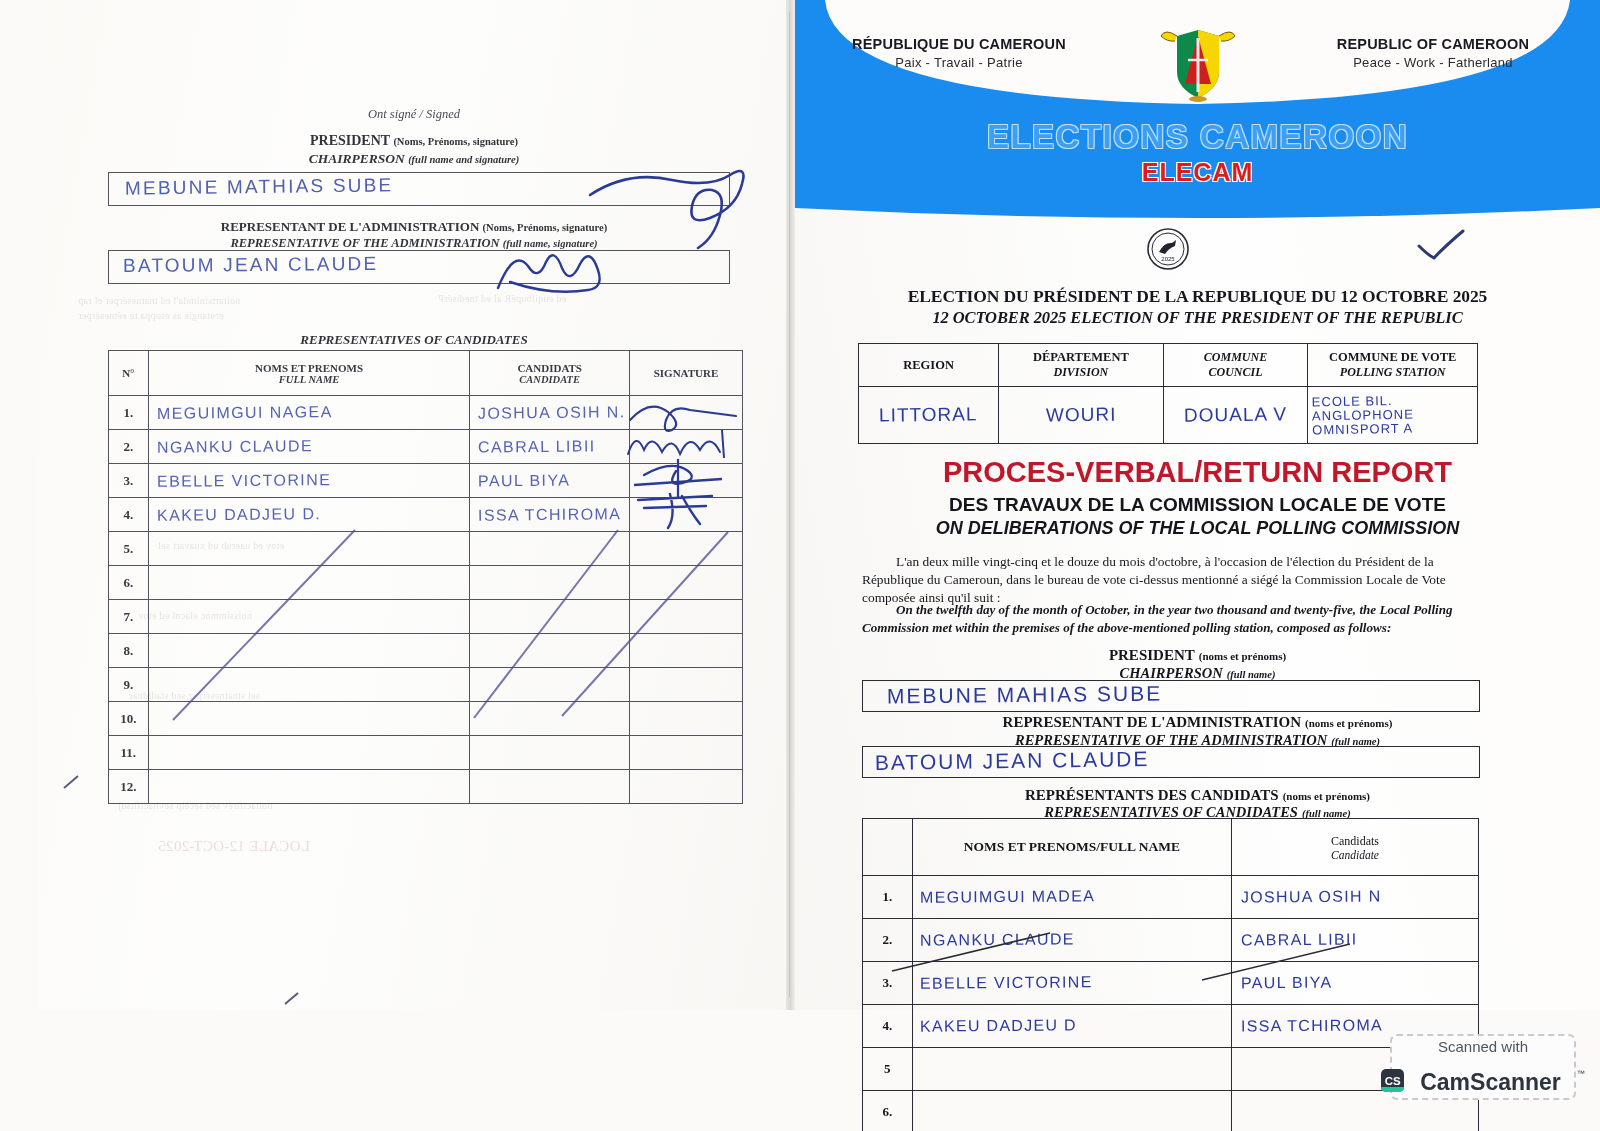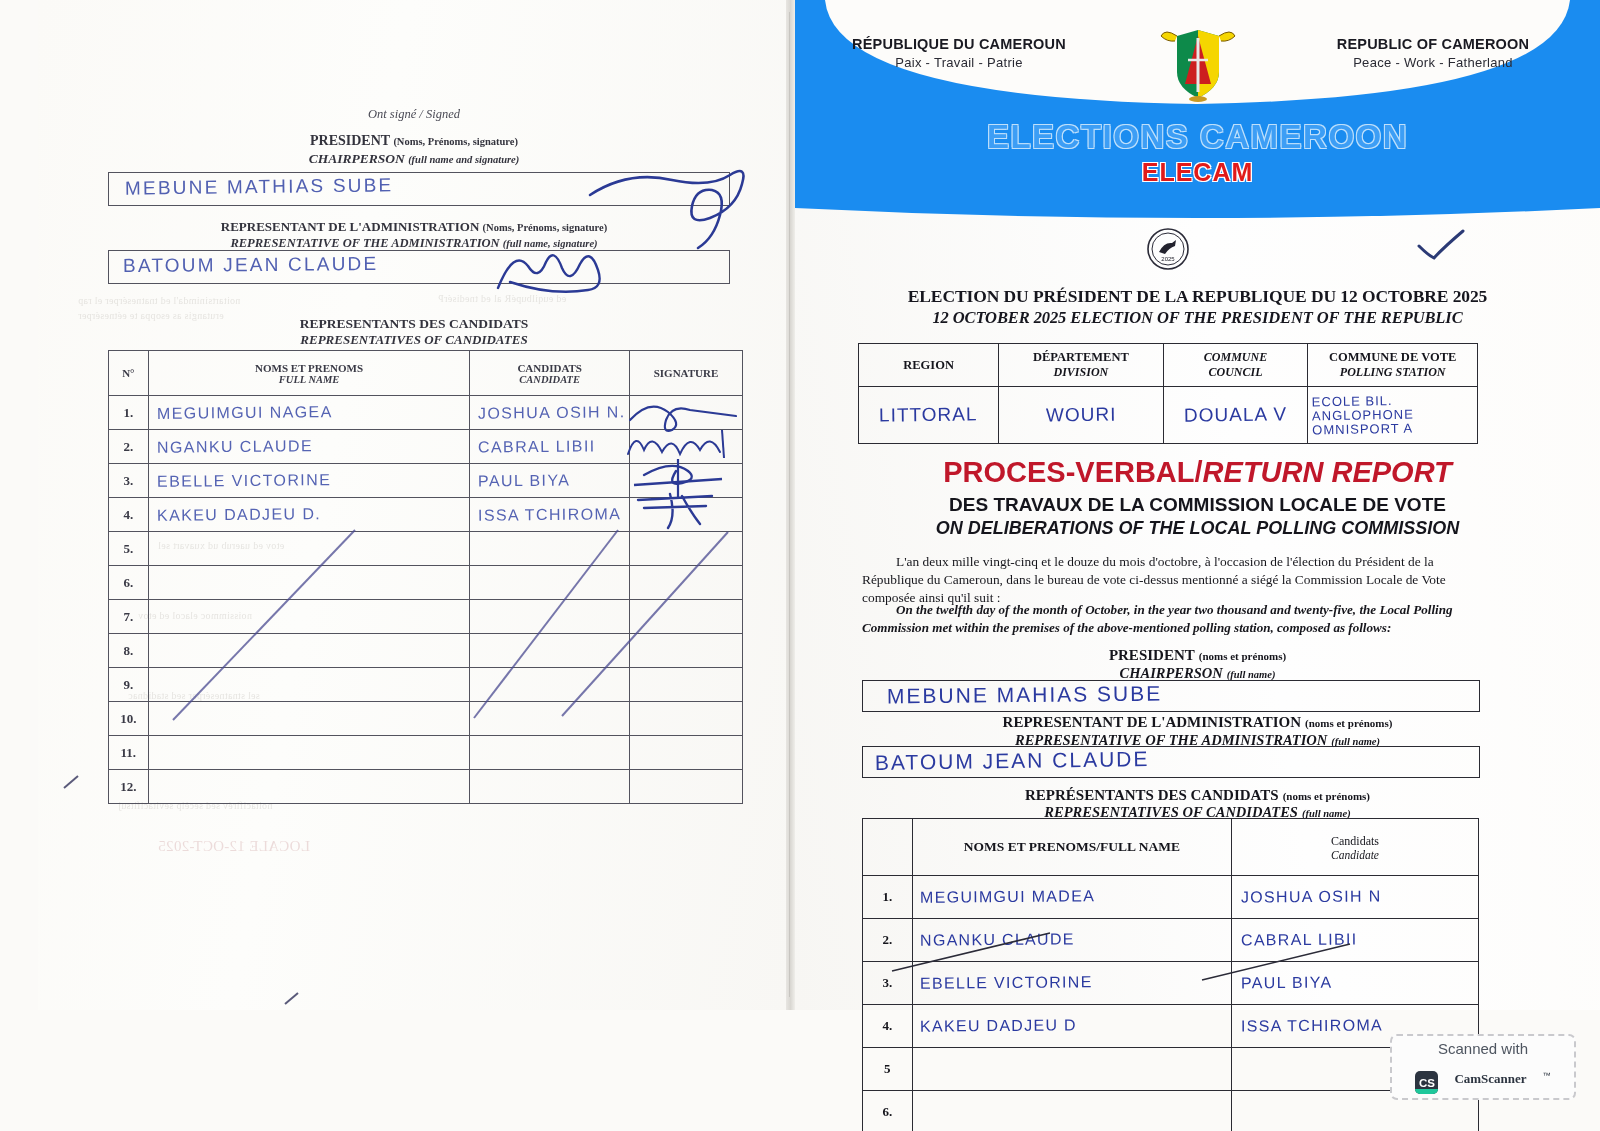--- a/index.html
+++ b/index.html
@@ -72,21 +72,21 @@
     font-size:12px;color:#15151c;}
   .rt-v{height:56px;vertical-align:middle;text-align:center;}
   .hw{font-family:"Liberation Sans",sans-serif;color:#2b3aa0;letter-spacing:1px;}
   .hw-cell{font-size:19px;transform:rotate(-.7deg);display:inline-block;}
   .hw-small{font-size:13px;line-height:1.08;text-align:left;display:block;
     padding-left:4px;transform:rotate(-1deg);}
 
   
   #pv1{position:absolute;left:795px;top:456px;width:805px;text-align:center;
     font-family:"Liberation Sans",sans-serif;font-weight:bold;font-size:29px;color:#c0172a;}
-  #pv1 .ital{font-style:italic;text-align:right;}
+  #pv1 .ital{text-align:right;}
   #pv2{position:absolute;left:795px;top:494px;width:805px;text-align:center;
     font-family:"Liberation Sans",sans-serif;font-weight:bold;font-size:19px;color:#15151c;}
   #pv3{position:absolute;left:795px;top:518px;width:805px;text-align:center;
     font-family:"Liberation Sans",sans-serif;font-weight:bold;font-style:italic;
     font-size:18px;color:#15151c;}
 
   #para-fr{position:absolute;left:862px;top:553px;width:614px;
     font-family:"Liberation Serif",serif;font-size:13.4px;line-height:1.33;
     color:#16161c;text-align:left;text-indent:34px;}
   #para-en{position:absolute;left:862px;top:601px;width:614px;
@@ -169,21 +169,21 @@
   #camscanner{position:absolute;left:1390px;top:1034px;width:182px;height:62px;
     border:2px dashed #c9c9cd;border-radius:7px;background:#fcfcfc;
     display:flex;flex-direction:column;align-items:center;justify-content:center;}
   #cs-top{font-family:Liberation Sans, sans-serif;font-size:15px;color:#4e5560;margin-bottom:14px;}
   #cs-bottom{display:flex;gap:16px;}
   #cs-logo{width:23px;height:23px;border-radius:5px;background:#2c3440;
     position:relative;display:flex;align-items:center;justify-content:center;
     font-family:"Liberation Sans",sans-serif;font-weight:bold;font-size:11.5px;color:#fff;}
   #cs-logo::after{content:"";position:absolute;left:0;bottom:0;width:23px;height:5px;
     background:#1fc79b;border-radius:0 0 5px 5px;}
-  #cs-name{font-family:Liberation Serif, serif;font-weight:bold;font-size:13px;color:#2c3440;}
+  #cs-name{font-family:Liberation Sans, sans-serif;font-weight:bold;font-size:23px;color:#2c3440;}
   #cs-tm{font-family:"Liberation Sans",sans-serif;font-size:8px;color:#2c3440;
     vertical-align:super;}
 </style>
 </head>
 <body>
 
 <div id="sheet">
 
   <div id="left-page" class="paper">
 
@@ -406,21 +406,20 @@
     <span class="l-paren">(full name, signature)</span>
   </div>
   <div class="l-box" id="l-box-adm">
     <span class="l-hand" style="left:14px;top:3px;transform:rotate(-.5deg);">BATOUM   JEAN  CLAUDE</span>
   </div>
   <svg class="sig" style="left:480px;top:240px;width:140px;height:62px;" viewBox="0 0 140 62">
     <path d="M18 48 Q34 8 48 26 Q58 42 66 22 Q74 6 82 28 Q90 46 100 24
              Q110 6 118 30 Q124 48 108 50 Q72 56 30 42" stroke="#2b3a95" stroke-width="2.4" fill="none" stroke-linecap="round"></path>
   </svg>
 
-  <div class="l-center" id="l-rep1">REPRESENTANTS DES CANDIDATS</div>
   <div class="l-center" id="l-rep2">REPRESENTATIVES OF CANDIDATES</div>
 
   <table id="l-table">
     <tbody>
         <tr>
       <td class="lt-head lt-n">
         <span class="a">N°</span>
       </td>
       <td class="lt-head" style="width:315px">
         <div class="a">NOMS ET PRENOMS</div>

